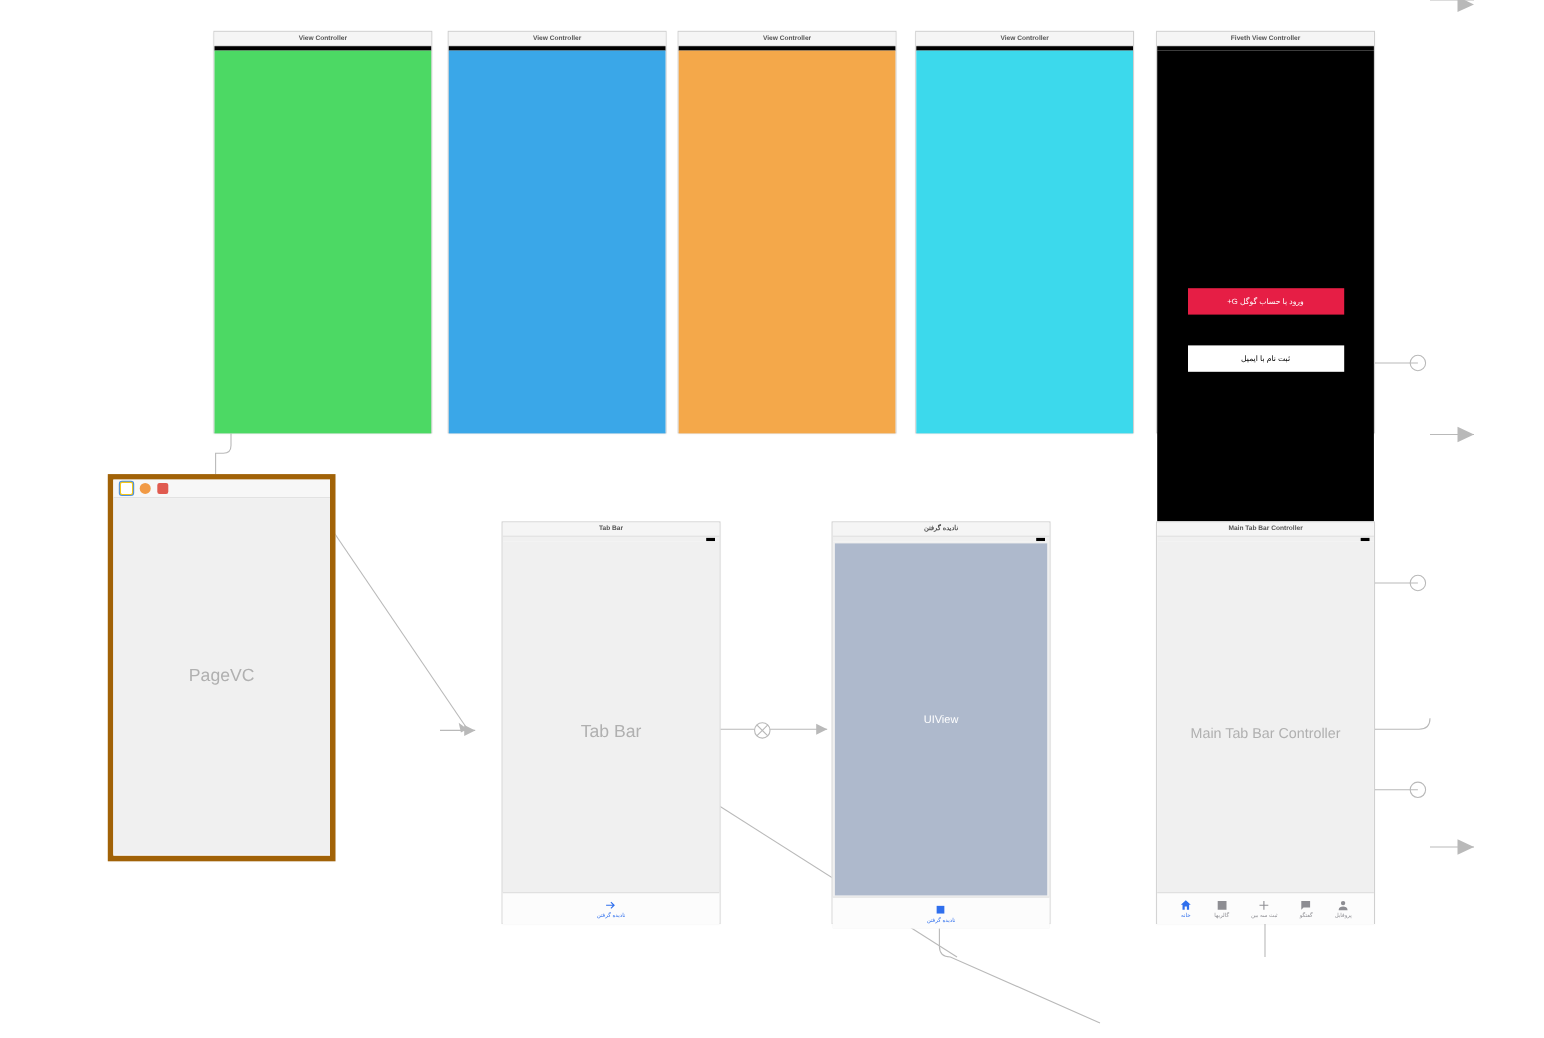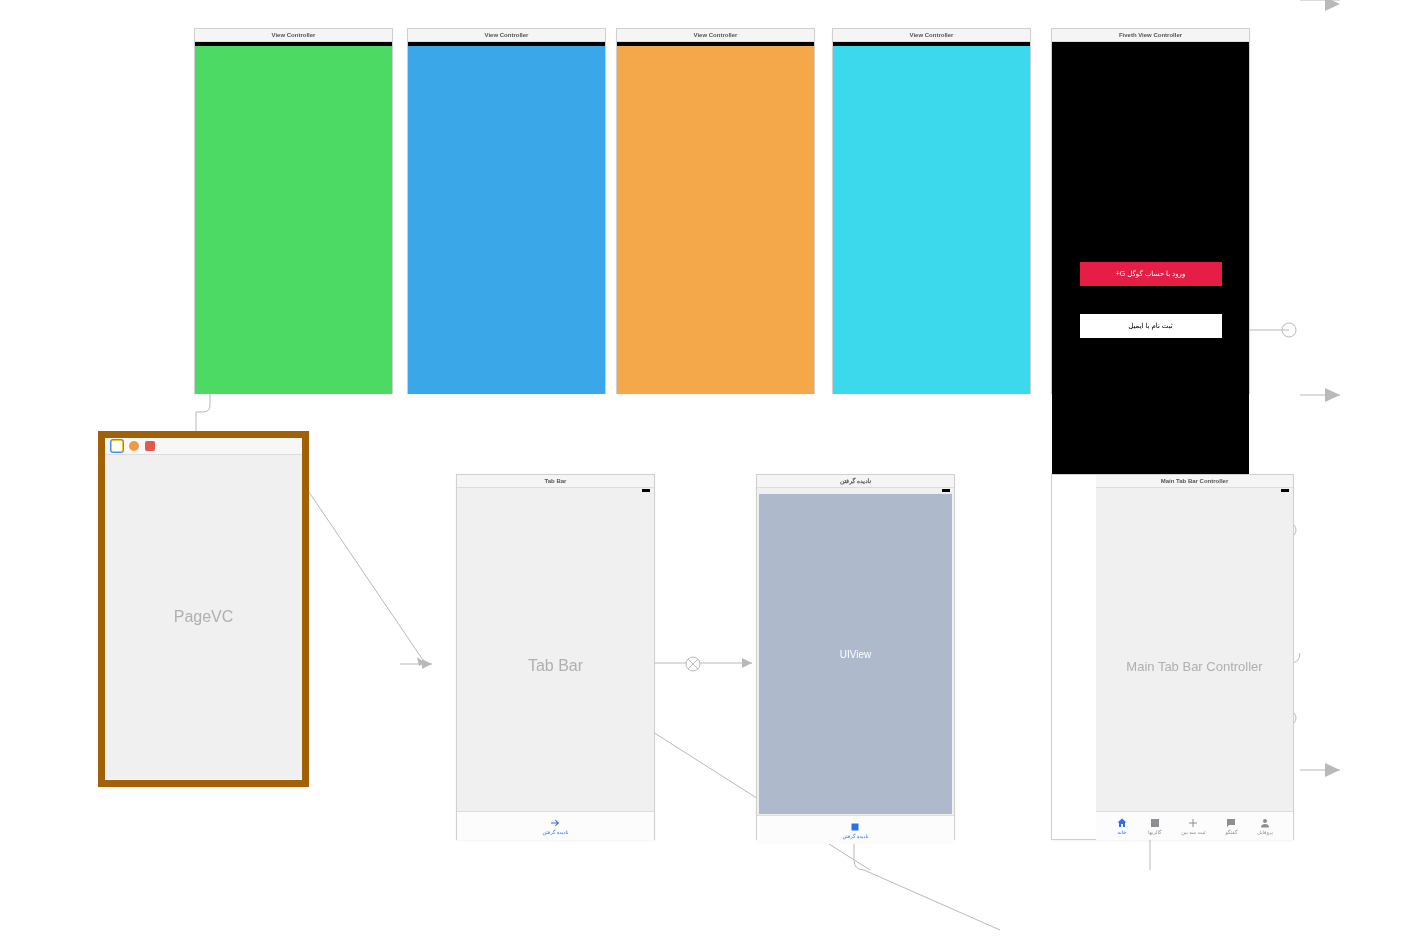--- a/index.html
+++ b/index.html
@@ -28,21 +28,21 @@
 
 .login-btn { margin:6px auto; width:142px; height:24px; display:flex; align-items:center; justify-content:center; font-size:7px; color:#fff; direction:rtl; }
 .btn-red { background:#e61e45; }
 .btn-white { background:#fff; color:#000; }
 
 
 .placeholder-label { display:flex; align-items:center; justify-content:center; height:100%; color:#b0b0b0; font-size:16px; font-weight:500; }
 .scene-grey .body { background:#f0f0f0; }
 
 
-#pagevc { border:7px solid #a16207; }
+#pagevc { border:5px solid #a16207; }
 #pagevc .selection-bar { height:16px; background:#f7f7f7; border-bottom:1px solid #ddd; display:flex; align-items:center; gap:6px; padding-left:6px;}
 #pagevc .selection-bar .sel-icn { width:10px; height:10px; border-radius:2px; }
 .sel-yellow { background:#fff; border:1px solid #f5c518; box-shadow:0 0 0 1px #4a90e2; }
 .sel-orange { background:#f19a45; border-radius:50% !important; }
 .sel-red { background:#e05a4f; }
 
 
 .tabbar { position:absolute; left:0; right:0; bottom:0; height:28px; border-top:1px solid #ddd; background:#fcfcfc; display:flex; justify-content:space-evenly; align-items:center;}
 .tabbar-single { justify-content:center; flex-direction:column; }
 .tabitem { display:flex; flex-direction:column; align-items:center; font-size:5px; color:#8e8e93; }
@@ -177,21 +177,21 @@
           <svg viewBox="0 0 24 24">
                 <rect x="5" y="5" width="14" height="14"></rect>
               </svg>
         </div>
         <span>نادیده گرفتن</span>
       </div>
     </div>
   </div>
 </div>
 
-<div id="maintab" class="scene scene-grey" style="left:1051px; top:474px; width:197px; height:364px;padding-left:44px;">
+<div id="maintab" class="scene scene-grey" style="left:1051px; top:474px; width:197px; height:364px;">
   <div class="titlebar">Main Tab Bar Controller</div>
   <div class="statusbar" style="background:#f0f0f0;">
         <div class="dot"></div>
       </div>
   <div class="body" style="height:348px;">
     <div class="placeholder-label" style="height:100%; font-size:13px;">Main Tab Bar Controller</div>
     <div class="tabbar" id="maintab-items">
           <div class="tabitem active">
             <div class="ticon">
               <svg viewBox="0 0 24 24">

